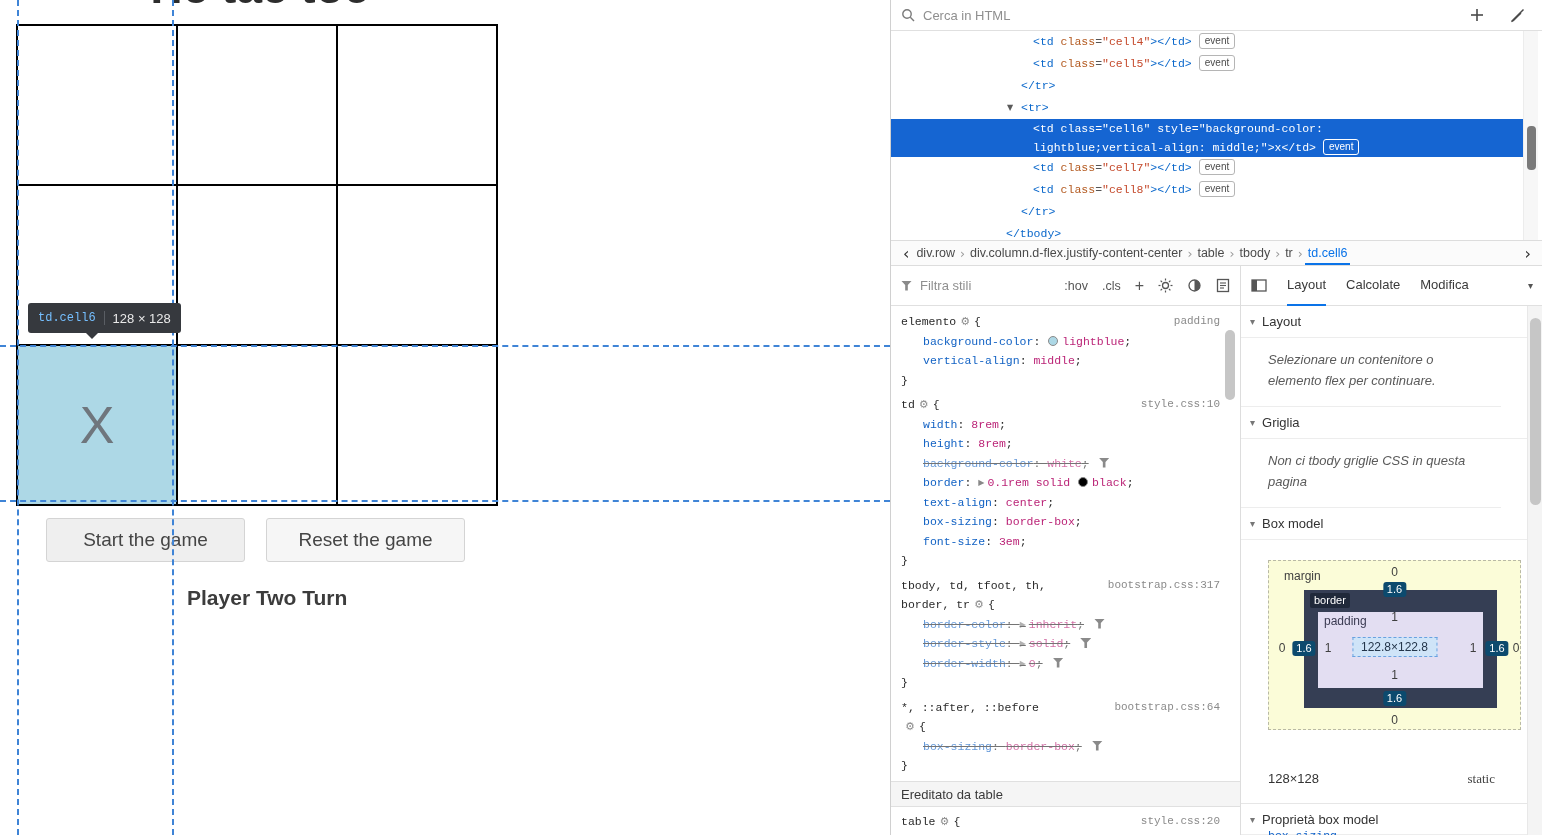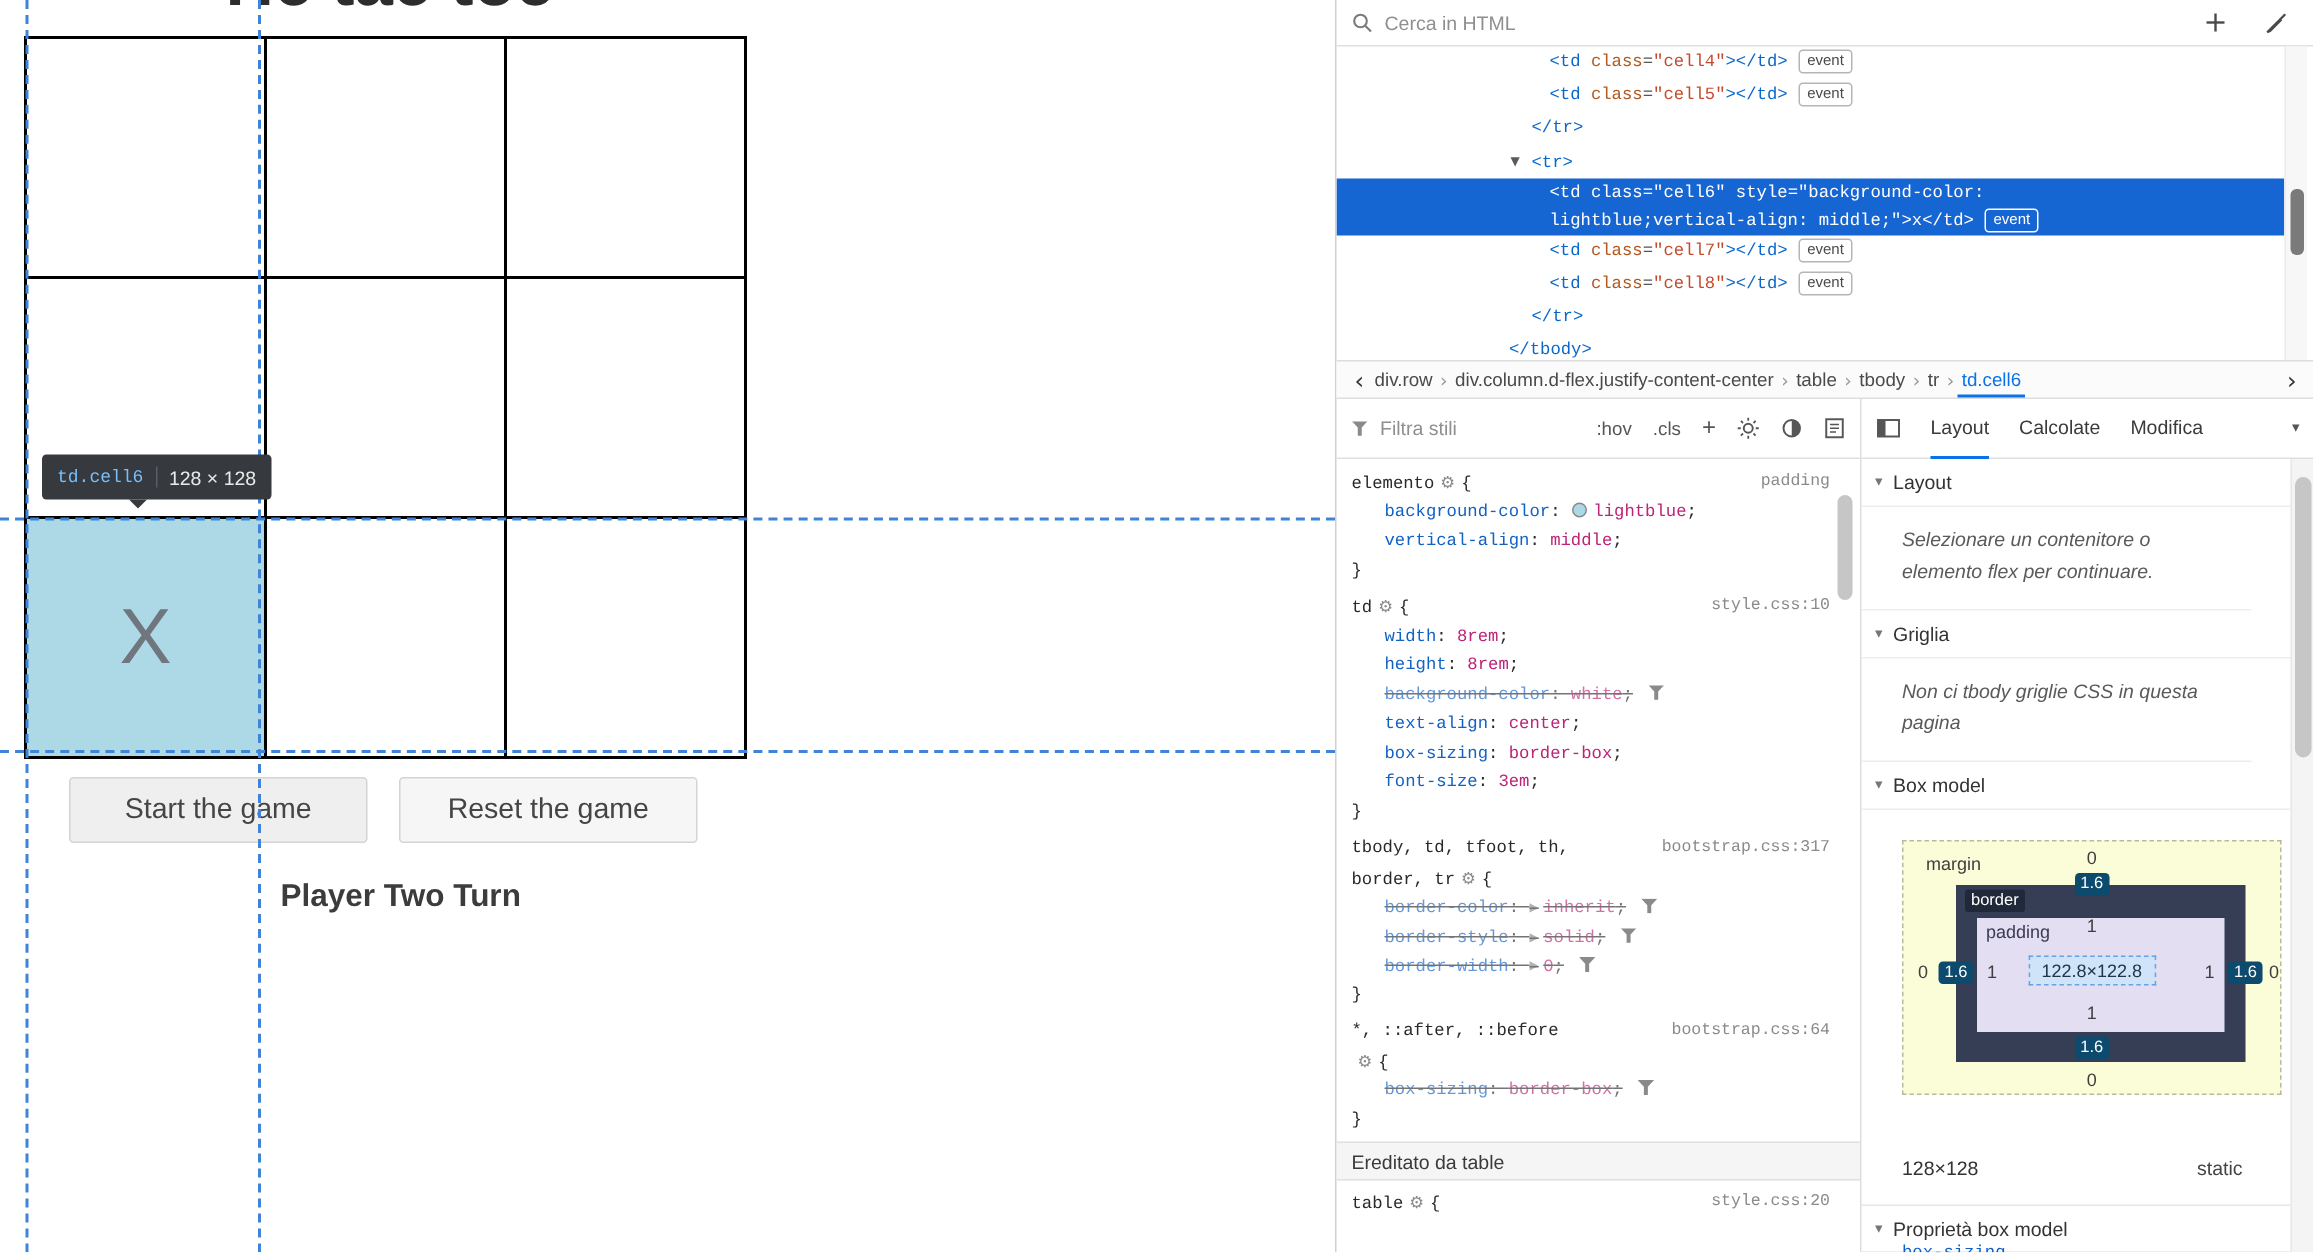--- a/index.html
+++ b/index.html
@@ -114,21 +114,21 @@
   .bm-pill { background:#0c4a6e; color:#fff; font-size:11px; line-height:15px; padding:0 4px; border-radius:3px; }
   .n-mt { left:50%; top:5px; } .n-bt { left:50%; top:22px; } .n-pt { left:50%; top:50px; }
   .n-ml { left:14px; top:81px; } .n-bl { left:36px; top:81px; } .n-pl { left:60px; top:81px; }
   .n-pr { left:205px; top:81px; } .n-br { left:229px; top:81px; } .n-mr { left:248px; top:81px; }
   .n-pb { left:50%; top:108px; } .n-bb { left:50%; top:131px; } .n-mb { left:50%; top:153px; }
   .bm-label-margin { position:absolute; left:16px; top:9px; }
   .bm-label-border { position:absolute; left:42px; top:33px; background:#20293a; color:#fff; font-size:11px;
                      line-height:15px; padding:0 4px; border-radius:2px; }
   .bm-label-padding { position:absolute; left:56px; top:54px; color:#3b3b52; }
   .bm-dims { position:absolute; left:27px; top:505px; font-size:13px; color:#333; }
-  .bm-pos { position:absolute; right:48px; top:505px; font-size:13px; color:#444; }
+  .bm-pos { position:absolute; right:48px; top:505px; font-size:13px; color:#444;font-family:Liberation Serif, serif; }
   .props-h { position:absolute; left:0; right:16px; top:537px; border-top:1px solid #e6e6e6; }
   .cut-prop { position:absolute; left:27px; top:563px; font-family:"Liberation Mono", monospace; font-size:11.5px; color:#0c60c9; }
 
   .right-scroll { position:absolute; right:0; top:40px; bottom:0; width:16px; background:#f4f4f4; border-left:1px solid #e8e8e8; }
   .right-thumb { position:absolute; left:2px; top:12px; width:11px; height:187px; background:#c6c6c6; border-radius:6px; }
 
   svg.ic { display:block; }
 </style>
 </head>
 <body>
@@ -302,20 +302,21 @@
               <div class="rule-line"><span class="selector">elemento</span><span class="gear">⚙</span><span>{</span><span class="src-link">padding</span></div>
               <div class="rule-line prop"><span><span class="prop-name">background-color</span><span>: </span><span class="swatch" style="background: rgb(173, 216, 230);"></span><span class="prop-value">lightblue</span><span>;</span></span></div>
               <div class="rule-line prop"><span><span class="prop-name">vertical-align</span><span>: </span><span class="prop-value">middle</span><span>;</span></span></div>
               <div class="rule-line">}</div>
             </div>
             <div class="rule">
               <div class="rule-line"><span class="selector">td</span><span class="gear">⚙</span><span>{</span><span class="src-link">style.css:10</span></div>
               <div class="rule-line prop"><span><span class="prop-name">width</span><span>: </span><span class="prop-value">8rem</span><span>;</span></span></div>
               <div class="rule-line prop"><span><span class="prop-name">height</span><span>: </span><span class="prop-value">8rem</span><span>;</span></span></div>
               <div class="rule-line prop"><span class="struck"><span class="prop-name">background-color</span><span>: </span><span class="prop-value">white</span><span>;</span></span><span class="funnel"></span></div>
+              <div class="rule-line prop"><span><span class="prop-name">border</span><span>: </span><span class="val-arrow">▶</span><span class="prop-value">0.1rem solid </span><span class="swatch" style="background: rgb(0, 0, 0);"></span><span class="prop-value">black</span><span>;</span></span></div>
               <div class="rule-line prop"><span><span class="prop-name">text-align</span><span>: </span><span class="prop-value">center</span><span>;</span></span></div>
               <div class="rule-line prop"><span><span class="prop-name">box-sizing</span><span>: </span><span class="prop-value">border-box</span><span>;</span></span></div>
               <div class="rule-line prop"><span><span class="prop-name">font-size</span><span>: </span><span class="prop-value">3em</span><span>;</span></span></div>
               <div class="rule-line">}</div>
             </div>
             <div class="rule">
               <div class="rule-line"><span class="selector">tbody, td, tfoot, th,</span><span class="src-link">bootstrap.css:317</span></div>
               <div class="rule-line"><span class="selector">border, tr</span><span class="gear">⚙</span><span>{</span></div>
               <div class="rule-line prop"><span class="struck"><span class="prop-name">border-color</span><span>: </span><span class="val-arrow">▶</span><span class="prop-value">inherit</span><span>;</span></span><span class="funnel"></span></div>
               <div class="rule-line prop"><span class="struck"><span class="prop-name">border-style</span><span>: </span><span class="val-arrow">▶</span><span class="prop-value">solid</span><span>;</span></span><span class="funnel"></span></div>

